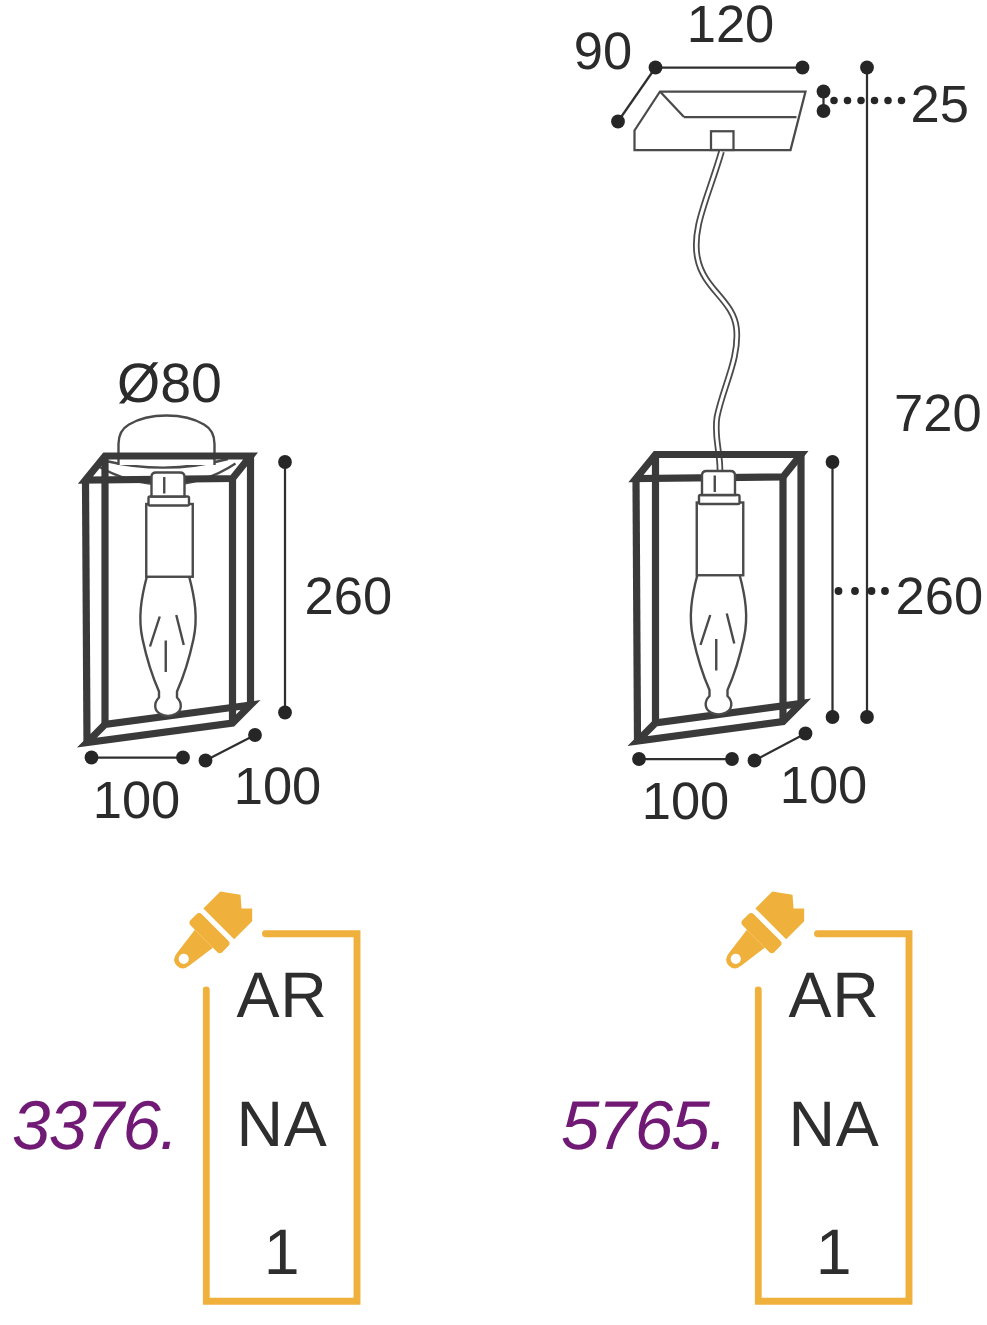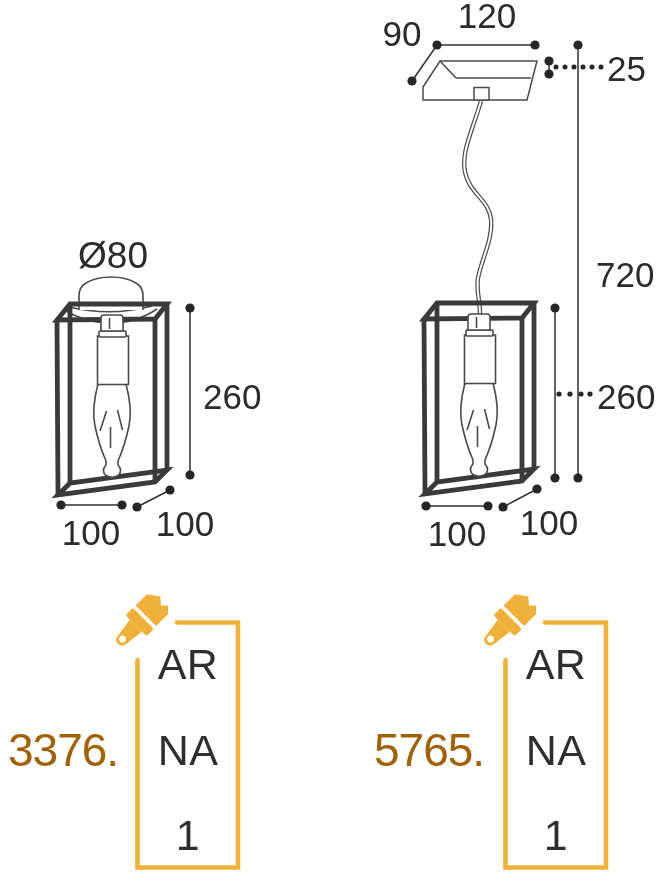--- a/index.html
+++ b/index.html
@@ -4,21 +4,21 @@
 <style>
   html,body{margin:0;padding:0;}
   body{
     width:658px;height:883px;position:relative;background:#ffffff;overflow:hidden;
     font-family:"Liberation Sans", sans-serif;color:#2e2e2e;
   }
   .drawing-svg{position:absolute;left:0;top:0;}
   .dim-text{fill:#2b2b2b;font-family:"Liberation Sans",sans-serif;font-size:35px;font-weight:400;}
   .dim-text-lg{font-size:37px;}
   .product-code{
-    position:absolute;font-size:46px;letter-spacing:-1px;color:#a16207;line-height:1;white-space:nowrap;
+    position:absolute;font-size:46px;letter-spacing:-1px;color:#701a75;line-height:1;white-space:nowrap;font-style:italic;
   }
   .finish-box-svg{position:absolute;}
   .finish-lines{
     position:absolute;width:106px;display:flex;flex-direction:column;text-align:center;gap:32px;
   }
   .finish-lines span{
     display:block;height:53.5px;line-height:53.5px;font-size:43px;color:#2e2e2e;letter-spacing:0.5px;
   }
   .brush-svg{position:absolute;}
 </style>

